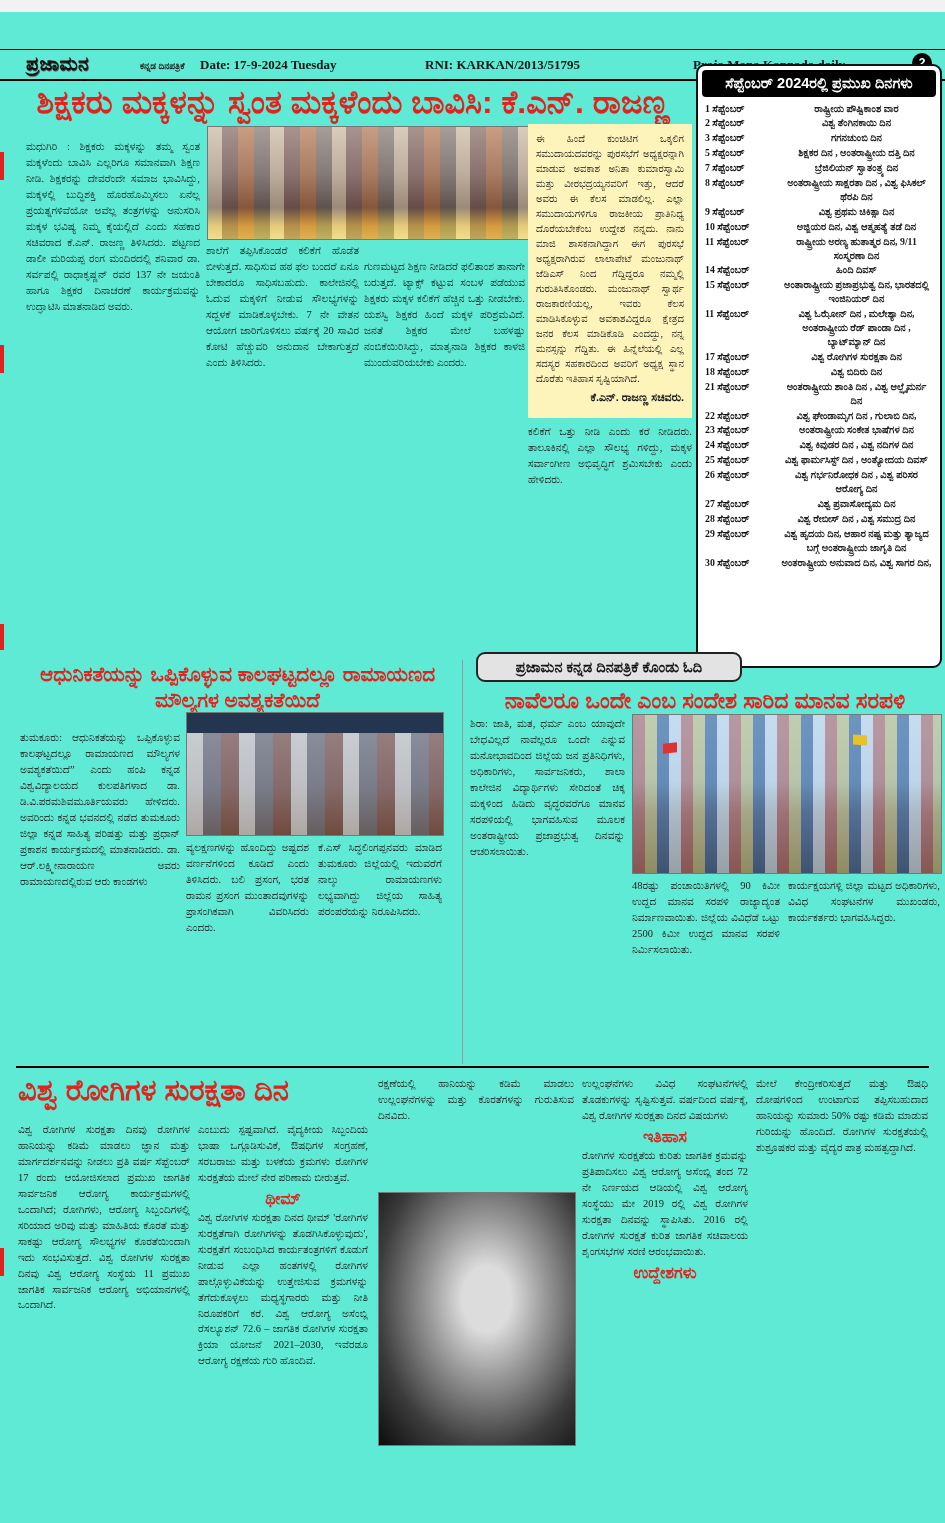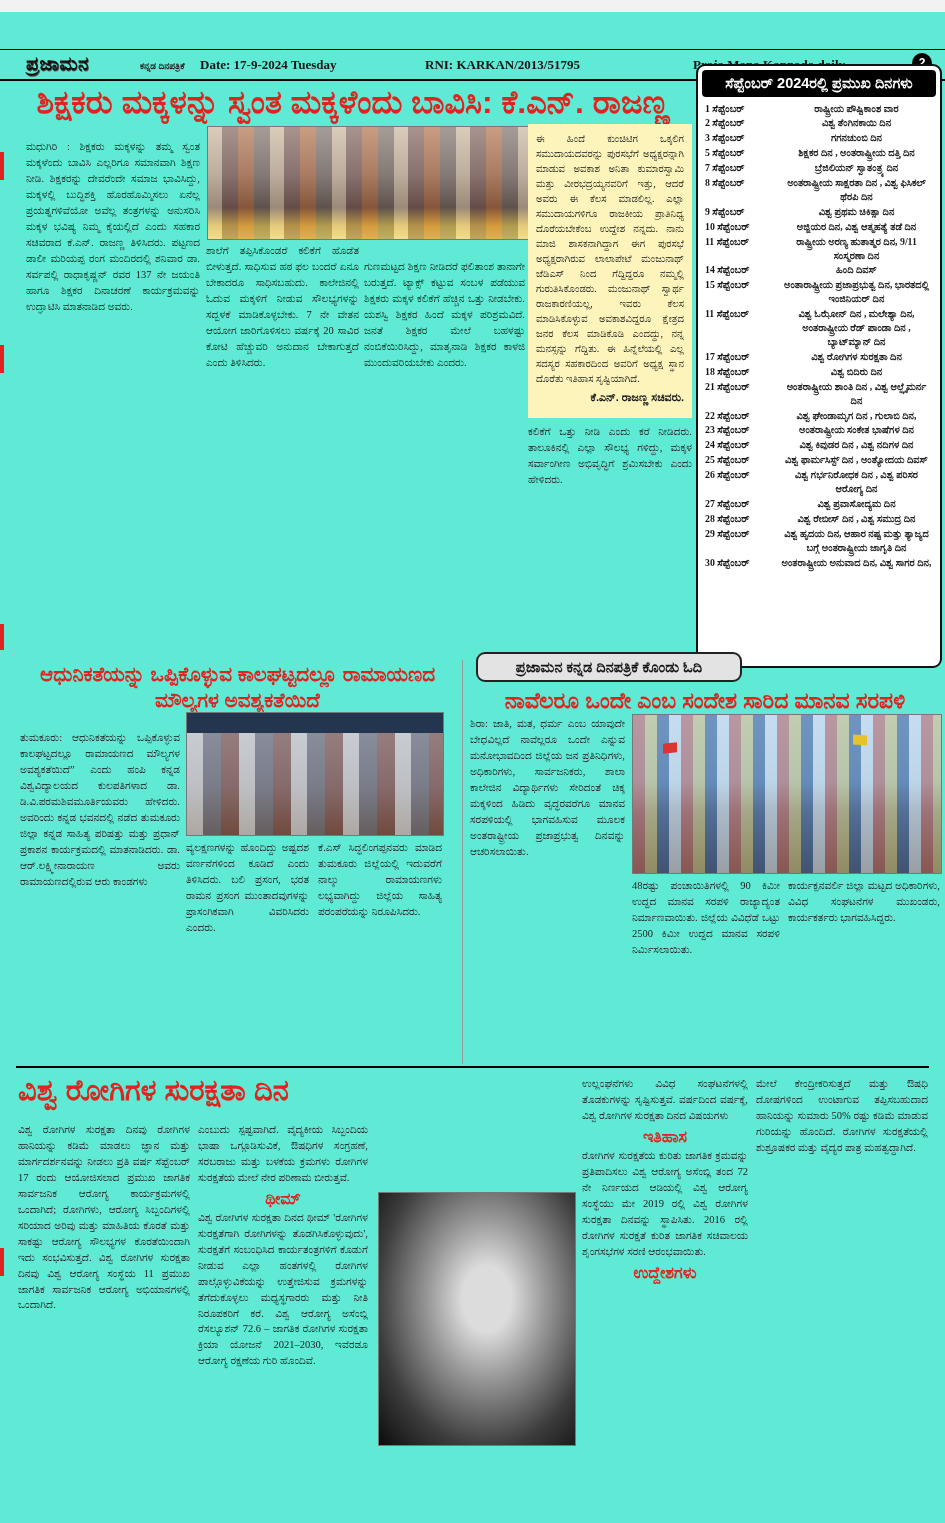--- a/index.html
+++ b/index.html
@@ -206,34 +206,35 @@
   <div class="abs body-text" style="left:186px;top:828px;width:123px;height:224px;">ವ್ಯಲಕ್ಷಣಗಳನ್ನು ಹೊಂದಿದ್ದು ಅಷ್ಟದಶ ವರ್ಣನೆಗಳಿಂದ ಕೂಡಿದೆ ಎಂದು ತಿಳಿಸಿದರು. ಬಲಿ ಪ್ರಸಂಗ, ಭರತ ರಾಮನ ಪ್ರಸಂಗ ಮುಂತಾದವುಗಳನ್ನು ಪ್ರಾಸಂಗಿಕವಾಗಿ ವಿವರಿಸಿದರು ಎಂದರು.</div>
 
   <div class="abs promo">ಪ್ರಜಾಮನ ಕನ್ನಡ ದಿನಪತ್ರಿಕೆ ಕೊಂಡು ಓದಿ</div>
   <div class="abs headline" style="left:468px;top:676px;width:474px;font-size:22px;line-height:1.15;">ನಾವೆಲರೂ ಒಂದೇ ಎಂಬ ಸಂದೇಶ ಸಾರಿದ ಮಾನವ ಸರಪಳಿ</div>
   <div class="abs photo photo-a3">
     <div class="flagbit" style="left:30px;top:28px;background:#d33;transform:skewY(-6deg);"></div>
     <div class="flagbit" style="left:220px;top:20px;background:#e7c22c;transform:skewY(5deg);"></div>
   </div>
   <div class="abs body-text" style="left:470px;top:704px;width:155px;height:348px;">ಶಿರಾ: ಜಾತಿ, ಮತ, ಧರ್ಮ ಎಂಬ ಯಾವುದೇ ಬೇಧವಿಲ್ಲದೆ ನಾವೆಲ್ಲರೂ ಒಂದೇ ಎನ್ನುವ ಮನೋಭಾವದಿಂದ ಜಿಲ್ಲೆಯ ಜನ ಪ್ರತಿನಿಧಿಗಳು, ಅಧಿಕಾರಿಗಳು, ಸಾರ್ವಜನಿಕರು, ಶಾಲಾ ಕಾಲೇಜಿನ ವಿದ್ಯಾರ್ಥಿಗಳು ಸೇರಿದಂತೆ ಚಿಕ್ಕ ಮಕ್ಕಳಿಂದ ಹಿಡಿದು ವೃದ್ಧರವರೆಗೂ ಮಾನವ ಸರಪಳಿಯಲ್ಲಿ ಭಾಗವಹಿಸುವ ಮೂಲಕ ಅಂತರಾಷ್ಟ್ರೀಯ ಪ್ರಜಾಪ್ರಭುತ್ವ ದಿನವನ್ನು ಆಚರಿಸಲಾಯಿತು.</div>
   <div class="abs body-text" style="left:632px;top:866px;width:148px;height:186px;">48ರಷ್ಟು ಪಂಚಾಯಿತಿಗಳಲ್ಲಿ 90 ಕಿಮೀ ಉದ್ದದ ಮಾನವ ಸರಪಳಿ ರಾಜ್ಯಾದ್ಯಂತ ನಿರ್ಮಾಣವಾಯಿತು. ಜಿಲ್ಲೆಯ ವಿವಿಧೆಡೆ ಒಟ್ಟು 2500 ಕಿಮೀ ಉದ್ದದ ಮಾನವ ಸರಪಳಿ ನಿರ್ಮಿಸಲಾಯಿತು.</div>
-  <div class="abs body-text" style="left:788px;top:866px;width:152px;height:186px;">ಕಾರ್ಯಕ್ಪನವರ್ಲಿ ಜಿಲ್ಲಾ ಮಟ್ಟದ ಅಧಿಕಾರಿಗಳು, ವಿವಿಧ ಸಂಘಟನೆಗಳ ಮುಖಂಡರು, ಕಾರ್ಯಕರ್ತರು ಭಾಗವಹಿಸಿದ್ದರು.</div>
+  <div class="abs body-text" style="left:788px;top:866px;width:152px;height:186px;">ಕಾರ್ಯಕ್ಷಯಗಳ್ಲಿ ಜಿಲ್ಲಾ ಮಟ್ಟದ ಅಧಿಕಾರಿಗಳು, ವಿವಿಧ ಸಂಘಟನೆಗಳ ಮುಖಂಡರು, ಕಾರ್ಯಕರ್ತರು ಭಾಗವಹಿಸಿದ್ದರು.</div>
 
   <div class="abs rule" style="left:16px;top:1054px;width:913px;height:2px;"></div>
 
   <div class="abs headline" style="left:18px;top:1062px;width:360px;font-size:29px;text-align:left;">ವಿಶ್ವ ರೋಗಿಗಳ ಸುರಕ್ಷತಾ ದಿನ</div>
 
   <div class="abs body-text" style="left:18px;top:1110px;width:172px;height:402px;">ವಿಶ್ವ ರೋಗಿಗಳ ಸುರಕ್ಷತಾ ದಿನವು ರೋಗಿಗಳ ಹಾನಿಯನ್ನು ಕಡಿಮೆ ಮಾಡಲು ಜ್ಞಾನ ಮತ್ತು ಮಾರ್ಗದರ್ಶನವನ್ನು ನೀಡಲು ಪ್ರತಿ ವರ್ಷ ಸೆಪ್ಟೆಂಬರ್ 17 ರಂದು ಆಯೋಜಿಸಲಾದ ಪ್ರಮುಖ ಜಾಗತಿಕ ಸಾರ್ವಜನಿಕ ಆರೋಗ್ಯ ಕಾರ್ಯಕ್ರಮಗಳಲ್ಲಿ ಒಂದಾಗಿದೆ; ರೋಗಿಗಳು, ಆರೋಗ್ಯ ಸಿಬ್ಬಂದಿಗಳಲ್ಲಿ ಸರಿಯಾದ ಅರಿವು ಮತ್ತು ಮಾಹಿತಿಯ ಕೊರತೆ ಮತ್ತು ಸಾಕಷ್ಟು ಆರೋಗ್ಯ ಸೌಲಭ್ಯಗಳ ಕೊರತೆಯಿಂದಾಗಿ ಇದು ಸಂಭವಿಸುತ್ತದೆ. ವಿಶ್ವ ರೋಗಿಗಳ ಸುರಕ್ಷತಾ ದಿನವು ವಿಶ್ವ ಆರೋಗ್ಯ ಸಂಸ್ಥೆಯ 11 ಪ್ರಮುಖ ಜಾಗತಿಕ ಸಾರ್ವಜನಿಕ ಆರೋಗ್ಯ ಅಭಿಯಾನಗಳಲ್ಲಿ ಒಂದಾಗಿದೆ.</div>
 
   <div class="abs" style="left:198px;top:1110px;width:170px;height:402px;">
     <div class="body-text">ಎಂಬುದು ಸ್ಪಷ್ಟವಾಗಿದೆ. ವೈದ್ಯಕೀಯ ಸಿಬ್ಬಂದಿಯ ಭಾಷಾ ಒಗ್ಗೂಡಿಸುವಿಕೆ, ಔಷಧಿಗಳ ಸಂಗ್ರಹಣೆ, ಸರಬರಾಜು ಮತ್ತು ಬಳಕೆಯ ಕ್ರಮಗಳು ರೋಗಿಗಳ ಸುರಕ್ಷತೆಯ ಮೇಲೆ ನೇರ ಪರಿಣಾಮ ಬೀರುತ್ತವೆ.</div>
     <div class="subhead">ಥೀಮ್</div>
     <div class="body-text">ವಿಶ್ವ ರೋಗಿಗಳ ಸುರಕ್ಷತಾ ದಿನದ ಥೀಮ್ 'ರೋಗಿಗಳ ಸುರಕ್ಷತೆಗಾಗಿ ರೋಗಿಗಳನ್ನು ತೊಡಗಿಸಿಕೊಳ್ಳುವುದು', ಸುರಕ್ಷತೆಗೆ ಸಂಬಂಧಿಸಿದ ಕಾರ್ಯತಂತ್ರಗಳಿಗೆ ಕೊಡುಗೆ ನೀಡುವ ಎಲ್ಲಾ ಹಂತಗಳಲ್ಲಿ ರೋಗಿಗಳ ಪಾಲ್ಗೊಳ್ಳುವಿಕೆಯನ್ನು ಉತ್ತೇಜಿಸುವ ಕ್ರಮಗಳನ್ನು ತೆಗೆದುಕೊಳ್ಳಲು ಮಧ್ಯಸ್ಥಗಾರರು ಮತ್ತು ನೀತಿ ನಿರೂಪಕರಿಗೆ ಕರೆ. ವಿಶ್ವ ಆರೋಗ್ಯ ಅಸೆಂಬ್ಲಿ ರೆಸಲ್ಯೂಶನ್ 72.6 – ಜಾಗತಿಕ ರೋಗಿಗಳ ಸುರಕ್ಷತಾ ಕ್ರಿಯಾ ಯೋಜನೆ 2021–2030, ಇವೆರಡೂ ಆರೋಗ್ಯ ರಕ್ಷಣೆಯ ಗುರಿ ಹೊಂದಿವೆ.</div>
   </div>
 
+  <div class="abs body-text" style="left:378px;top:1064px;width:196px;height:112px;">ರಕ್ಷಣೆಯಲ್ಲಿ ಹಾನಿಯನ್ನು ಕಡಿಮೆ ಮಾಡಲು ಉಲ್ಲಂಘನೆಗಳನ್ನು ಮತ್ತು ಕೊರತೆಗಳನ್ನು ಗುರುತಿಸುವ ದಿನವಿದು.</div>
   <div class="abs photo photo-a4"></div>
 
   <div class="abs" style="left:582px;top:1064px;width:166px;height:450px;">
     <div class="body-text">ಉಲ್ಲಂಘನೆಗಳು ವಿವಿಧ ಸಂಘಟನೆಗಳಲ್ಲಿ ತೊಡಕುಗಳನ್ನು ಸೃಷ್ಟಿಸುತ್ತವೆ. ವರ್ಷದಿಂದ ವರ್ಷಕ್ಕೆ, ವಿಶ್ವ ರೋಗಿಗಳ ಸುರಕ್ಷತಾ ದಿನದ ವಿಷಯಗಳು</div>
     <div class="subhead">ಇತಿಹಾಸ</div>
     <div class="body-text">ರೋಗಿಗಳ ಸುರಕ್ಷತೆಯ ಕುರಿತು ಜಾಗತಿಕ ಕ್ರಮವನ್ನು ಪ್ರತಿಪಾದಿಸಲು ವಿಶ್ವ ಆರೋಗ್ಯ ಅಸೆಂಬ್ಲಿ ತಂದ 72 ನೇ ನಿರ್ಣಯದ ಆಡಿಯಲ್ಲಿ ವಿಶ್ವ ಆರೋಗ್ಯ ಸಂಸ್ಥೆಯು ಮೇ 2019 ರಲ್ಲಿ ವಿಶ್ವ ರೋಗಿಗಳ ಸುರಕ್ಷತಾ ದಿನವನ್ನು ಸ್ಥಾಪಿಸಿತು. 2016 ರಲ್ಲಿ ರೋಗಿಗಳ ಸುರಕ್ಷತೆ ಕುರಿತ ಜಾಗತಿಕ ಸಚಿವಾಲಯ ಶೃಂಗಸಭೆಗಳ ಸರಣಿ ಆರಂಭವಾಯಿತು.</div>
     <div class="subhead">ಉದ್ದೇಶಗಳು</div>
   </div>
 
   <div class="abs body-text" style="left:756px;top:1064px;width:172px;height:450px;">ಮೇಲೆ ಕೇಂದ್ರೀಕರಿಸುತ್ತದೆ ಮತ್ತು ಔಷಧಿ ದೋಷಗಳಿಂದ ಉಂಟಾಗುವ ತಪ್ಪಿಸಬಹುದಾದ ಹಾನಿಯನ್ನು ಸುಮಾರು 50% ರಷ್ಟು ಕಡಿಮೆ ಮಾಡುವ ಗುರಿಯನ್ನು ಹೊಂದಿದೆ. ರೋಗಿಗಳ ಸುರಕ್ಷತೆಯಲ್ಲಿ ಶುಶ್ರೂಷಕರ ಮತ್ತು ವೈದ್ಯರ ಪಾತ್ರ ಮಹತ್ವದ್ದಾಗಿದೆ.</div>

